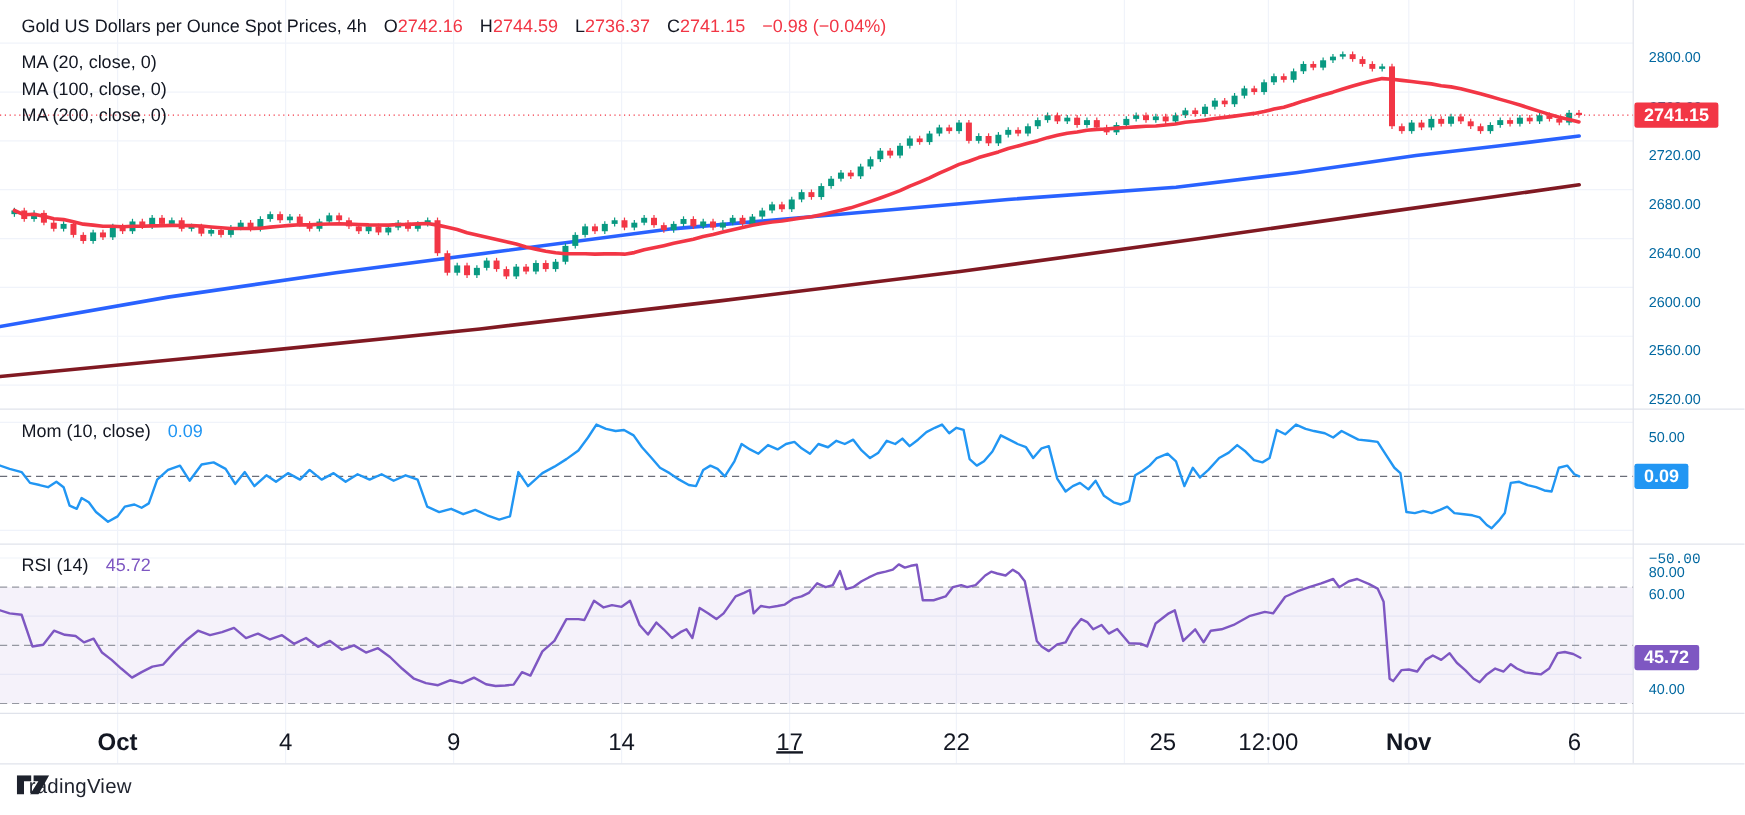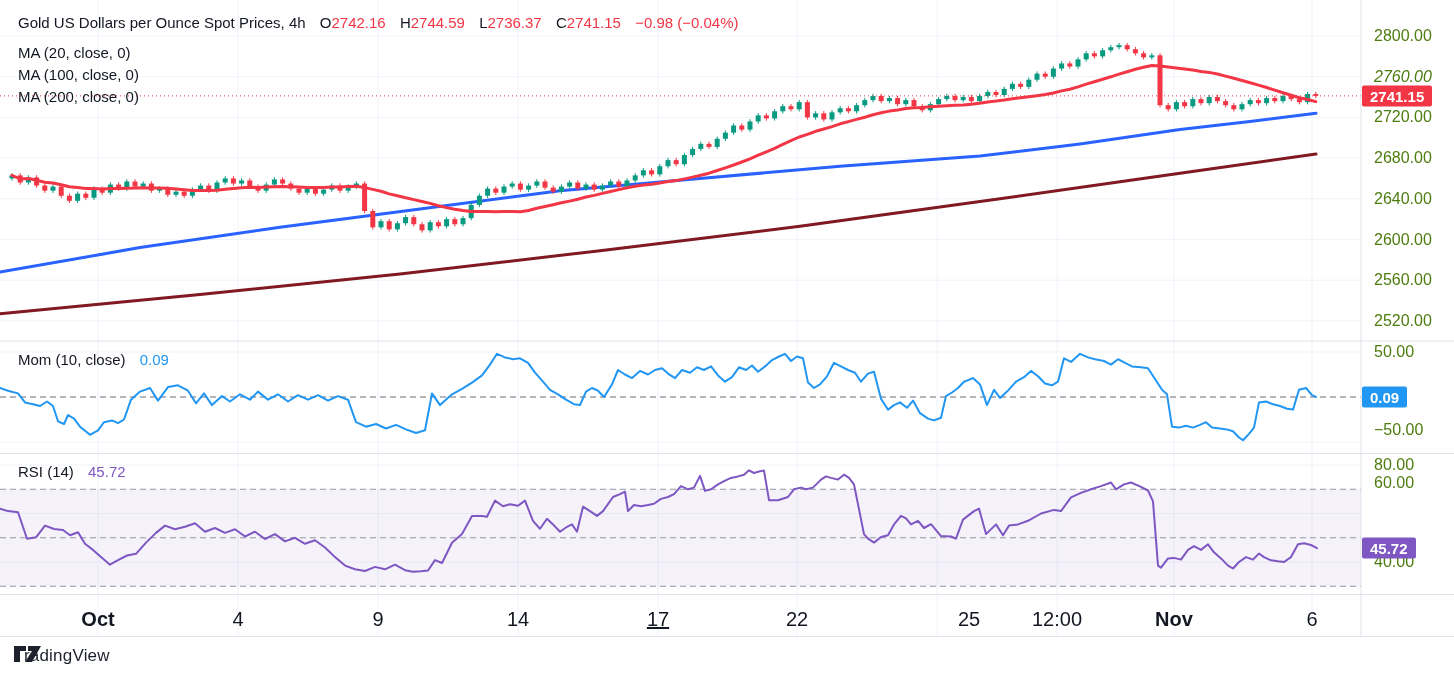--- a/index.html
+++ b/index.html
@@ -4,21 +4,21 @@
 <style>
   html,body{margin:0;padding:0;background:#fff;}
   #app{position:relative;width:1454px;height:675px;background:#fff;overflow:hidden;
        font-family:"Liberation Sans",sans-serif;color:#131722;}
   svg{position:absolute;left:0;top:0;}
   .legend-row{position:absolute;left:18px;font-size:15px;white-space:nowrap;z-index:5;}
   .legend-row .red{color:#f23645;}
   .legend-row .blue{color:#2196f3;}
   .legend-row .purple{color:#7e57c2;}
   .legend-row .sep{display:inline-block;width:10px;}
-  .tick{position:absolute;left:1374px;transform:translateY(-50%);font-size:16px;color:#4d7c0f;white-space:nowrap;}
+  .tick{position:absolute;left:1374px;transform:translateY(-50%);font-size:12px;color:#0369a1;white-space:nowrap;margin-top:12px;}
   .ttick{position:absolute;top:608px;transform:translateX(-50%);font-size:20px;color:#131722;white-space:nowrap;}
   .ttick.bold{font-weight:bold;}
   .badge{position:absolute;left:1362px;transform:translateY(-50%);color:#fff;font-size:15px;
          font-weight:bold;padding:2px 8px;border-radius:2px;z-index:6;white-space:nowrap;}
   #logo{position:absolute;left:14px;top:646px;display:flex;align-items:center;gap:8px;z-index:5;}
   #logo .logo-text{font-size:17px;font-weight:500;color:#1e222d;letter-spacing:.2px;}
 </style>
 </head>
 <body>
 <div id="app">
@@ -416,21 +416,21 @@
 <div id="price-axis">
       <div class="tick" style="top: 36px;">2800.00</div>
       <div class="tick" style="top: 76.7px; font-style: italic;">2760.00</div>
       <div class="tick" style="top: 117.4px;">2720.00</div>
       <div class="tick" style="top: 158.1px;">2680.00</div>
       <div class="tick" style="top: 198.8px;">2640.00</div>
       <div class="tick" style="top: 239.5px;">2600.00</div>
       <div class="tick" style="top: 280.2px;">2560.00</div>
       <div class="tick" style="top: 320.9px;">2520.00</div>
       <div class="tick" style="top: 352px;">50.00</div>
-      <div class="tick" style="top: 430px;">−50.00</div>
+      <div class="tick" style="top: 454px; font-family: Liberation Mono, monospace;">−50.00</div>
       <div class="tick" style="top: 465px;">80.00</div>
       <div class="tick" style="top: 483px;">60.00</div>
       <div class="tick" style="top: 562px;">40.00</div>
     </div>
 <div id="time-axis">
       <div class="ttick bold" style="left: 98px;">Oct</div>
       <div class="ttick" style="left: 238px;">4</div>
       <div class="ttick" style="left: 378px;">9</div>
       <div class="ttick" style="left: 518px;">14</div>
       <div class="ttick" style="left: 658px; text-decoration: underline;">17</div>

